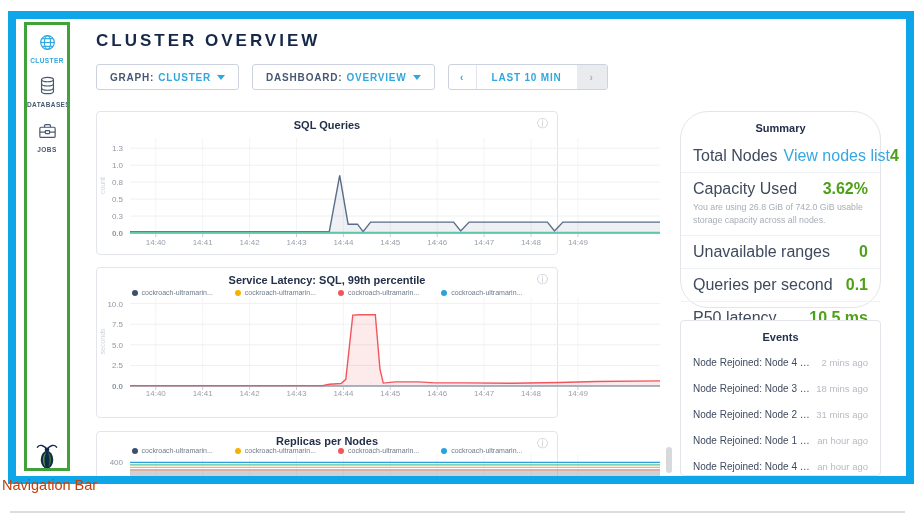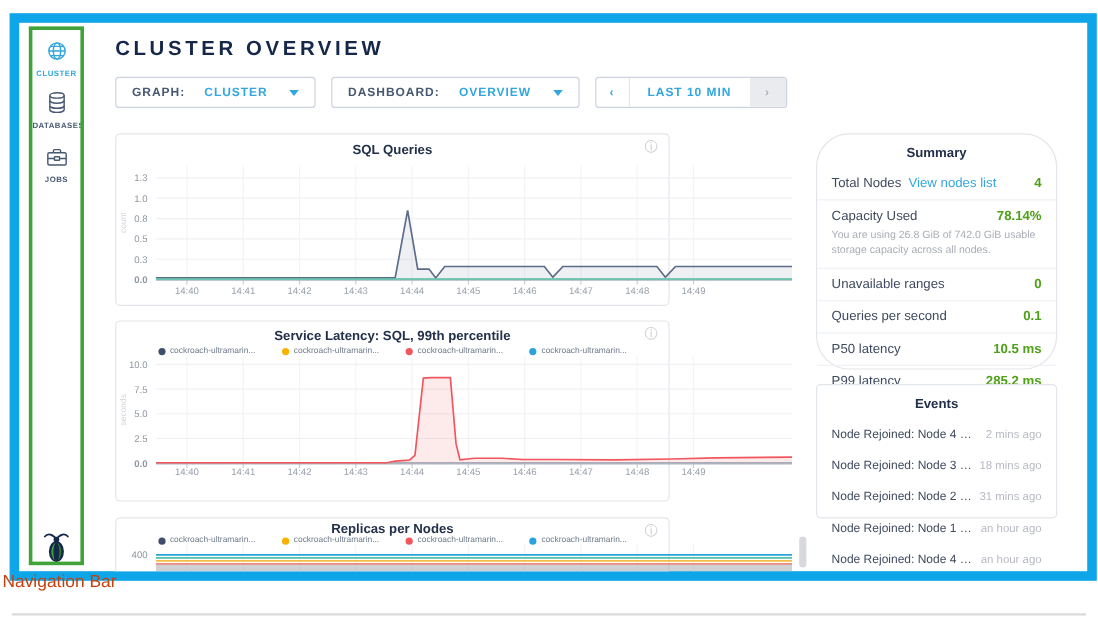--- a/index.html
+++ b/index.html
@@ -8,41 +8,41 @@
   
   .nav-highlight{position:absolute;left:8px;top:3px;width:40px;height:443px;border:3px solid #3fa33a;pointer-events:none;z-index:5;}
   .side-item{position:absolute;left:11px;width:40px;text-align:center;cursor:pointer;}
   .side-item .lbl{display:block;font-size:6.5px;font-weight:bold;letter-spacing:.4px;color:#475872;margin-top:2px;}
   .side-item.active .lbl{color:#31a7de;}
   .side-icon{display:inline-block;}
   .logo{position:absolute;left:16px;top:423px;width:30px;height:28px;text-align:center;}
   
   .page-title{position:absolute;left:80px;top:12px;font-size:17px;font-weight:800;letter-spacing:3px;color:#152849;}
   .controls{position:absolute;left:80px;top:45px;display:flex;align-items:stretch;gap:13px;height:26px;}
-  .dropdown{display:flex;align-items:center;gap:16px;padding:0 13px;border:1px solid #cdd3de;border-radius:3px;background:#fff;font-size:10px;font-weight:bold;letter-spacing:.8px;cursor:pointer;}
+  .dropdown{display:flex;align-items:center;gap:4px;padding:0 13px;border:1px solid #cdd3de;border-radius:3px;background:#fff;font-size:10px;font-weight:bold;letter-spacing:.8px;cursor:pointer;}
   .dropdown .dd-label{color:#475872;}
   .dropdown .dd-value{color:#31a7de;}
   .caret{width:0;height:0;border-left:4px solid transparent;border-right:4px solid transparent;border-top:5px solid #31a7de;margin-left:2px;}
   .timesel{display:flex;border:1px solid #cdd3de;border-radius:3px;overflow:hidden;background:#fff;}
   .timesel .cell{display:flex;align-items:center;justify-content:center;font-size:10px;font-weight:bold;letter-spacing:.8px;}
   .t-prev{width:27px;color:#31a7de;border-right:1px solid #e2e6ec;cursor:pointer;font-size:12px;}
   .t-label{width:100px;color:#31a7de;cursor:pointer;}
   .t-next{width:30px;background:#e9ebee;color:#aab0b9;font-size:12px;cursor:default;}
   
   .card{position:absolute;background:#fff;border:1px solid #e2e5ea;border-radius:4px;box-sizing:border-box;}
   .chart-card{left:80px;width:462px;}
   .chart-title{position:absolute;left:0;right:0;text-align:center;font-size:11px;font-weight:bold;color:#233049;}
   .info-icon{position:absolute;right:9px;top:6px;font-size:11px;color:#c3c7cd;line-height:1;cursor:pointer;}
   .chart-legend{position:absolute;left:0;right:0;display:flex;justify-content:center;gap:22px;}
   .leg-item{display:flex;align-items:center;gap:4px;font-size:7px;color:#6e7a8a;}
   .leg-dot{width:6px;height:6px;border-radius:50%;display:inline-block;}
   
   .right-card{left:664px;width:201px;}
   .panel-title{text-align:center;font-size:11px;font-weight:bold;color:#233049;padding:10px 0 6px;}
-  .sum-row{display:flex;align-items:flex-start;justify-content:space-between;padding:7px 12px;border-bottom:1px solid #eff1f4;font-size:11px;color:#3f4a5e;}
+  .sum-row{display:flex;align-items:flex-start;justify-content:space-between;padding:7px 12px;border-bottom:1px solid #eff1f4;font-size:16px;color:#3f4a5e;}
   .sum-row:last-child{border-bottom:none;}
   .sum-label{white-space:nowrap;}
   .sum-link{color:#36a7e0;margin-left:6px;cursor:pointer;white-space:nowrap;}
   .sum-value{font-weight:bold;color:#4fa019;white-space:nowrap;}
   .sum-note{font-size:8.8px;color:#a8adb6;line-height:1.5;padding:2px 12px 8px;border-bottom:1px solid #eff1f4;margin-top:-6px;}
   .cap-wrap{border-bottom:1px solid #eff1f4;}
   .cap-wrap .sum-row,.cap-wrap .sum-note{border-bottom:none;}
   .ev-row{display:flex;justify-content:space-between;align-items:baseline;padding:7.5px 12px;font-size:10px;}
   .ev-text{color:#3f4a5e;white-space:nowrap;overflow:hidden;text-overflow:ellipsis;max-width:118px;}
   .ev-time{color:#b6bac2;white-space:nowrap;font-size:9.5px;}
@@ -319,21 +319,21 @@
 
   <div class="card right-card" style="top:92px;height:197px;border-radius:28px;">
     <div class="panel-title">Summary</div>
     <div class="sum-row">
       <span class="sum-label"><span>Total Nodes</span><span class="sum-link">View nodes list</span></span>
       <span class="sum-value">4</span>
     </div>
     <div class="cap-wrap">
       <div class="sum-row">
         <span class="sum-label">Capacity Used</span>
-        <span class="sum-value">78.14%</span>
+        <span class="sum-value">3.62%</span>
       </div>
       <div class="sum-note">You are using 26.8 GiB of 742.0 GiB usable storage capacity across all nodes.</div>
     </div>
     <div class="sum-row">
       <span class="sum-label">Unavailable ranges</span>
       <span class="sum-value">0</span>
     </div>
     <div class="sum-row">
       <span class="sum-label">Queries per second</span>
       <span class="sum-value">0.1</span>
@@ -341,21 +341,21 @@
     <div class="sum-row">
       <span class="sum-label">P50 latency</span>
       <span class="sum-value">10.5 ms</span>
     </div>
     <div class="sum-row">
       <span class="sum-label">P99 latency</span>
       <span class="sum-value">285.2 ms</span>
     </div>
   </div>
 
-  <div class="card right-card" style="top:301px;height:112px;">
+  <div class="card right-card" style="top:301px;height:156px;">
     <div class="panel-title">Events</div>
     <div class="ev-row">
       <span class="ev-text">Node Rejoined: Node 4 rej...</span>
       <span class="ev-time">2 mins ago</span>
     </div>
     <div class="ev-row">
       <span class="ev-text">Node Rejoined: Node 3 rej...</span>
       <span class="ev-time">18 mins ago</span>
     </div>
     <div class="ev-row">

